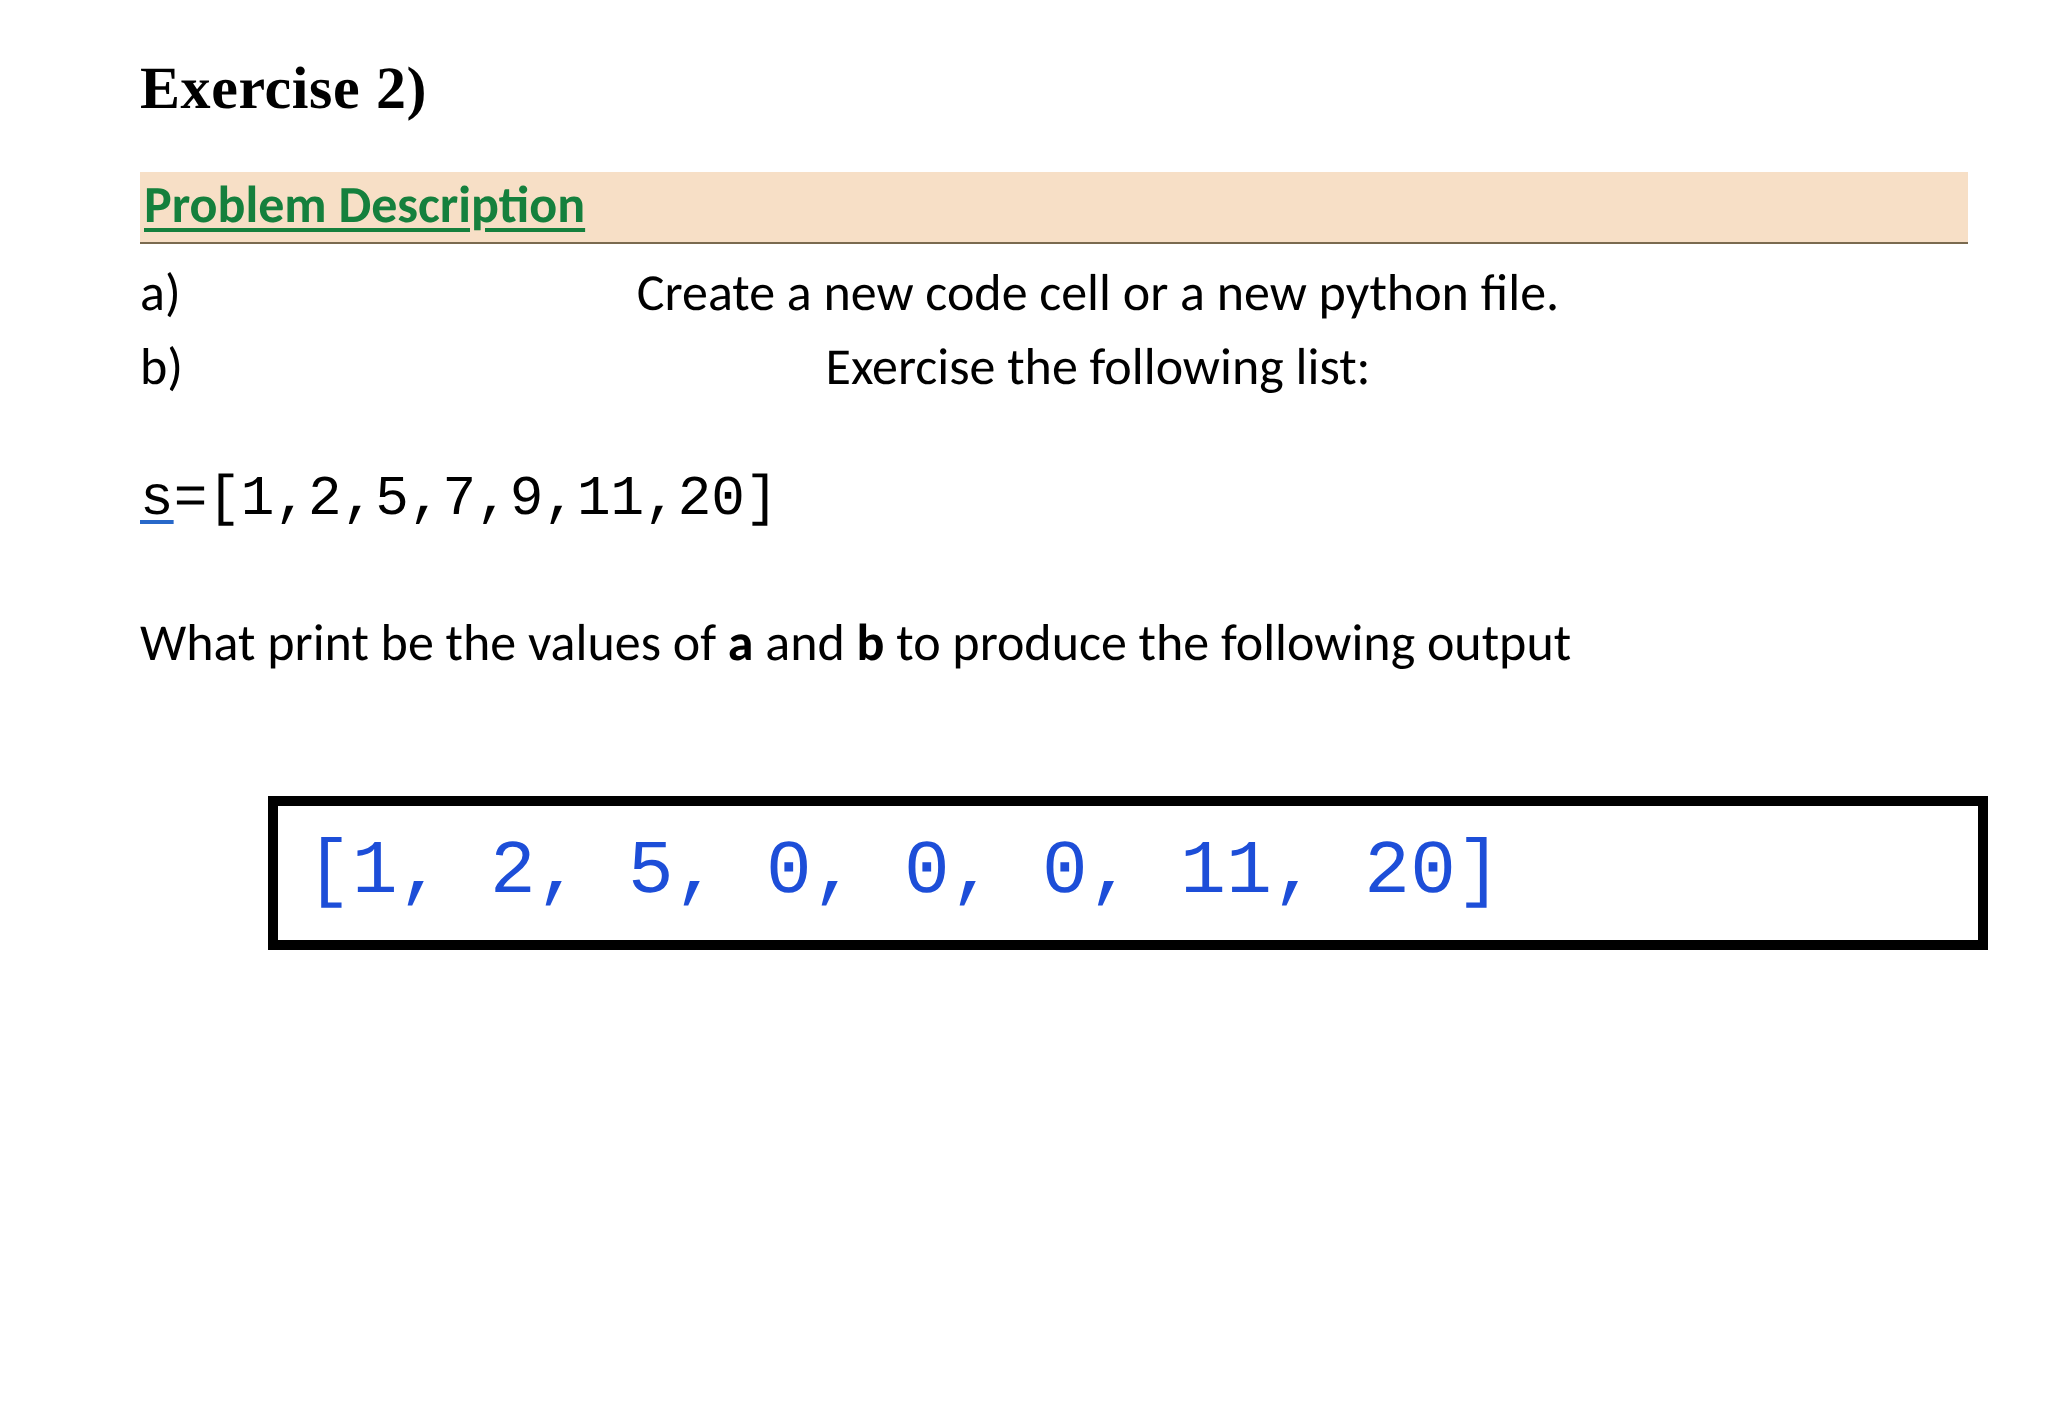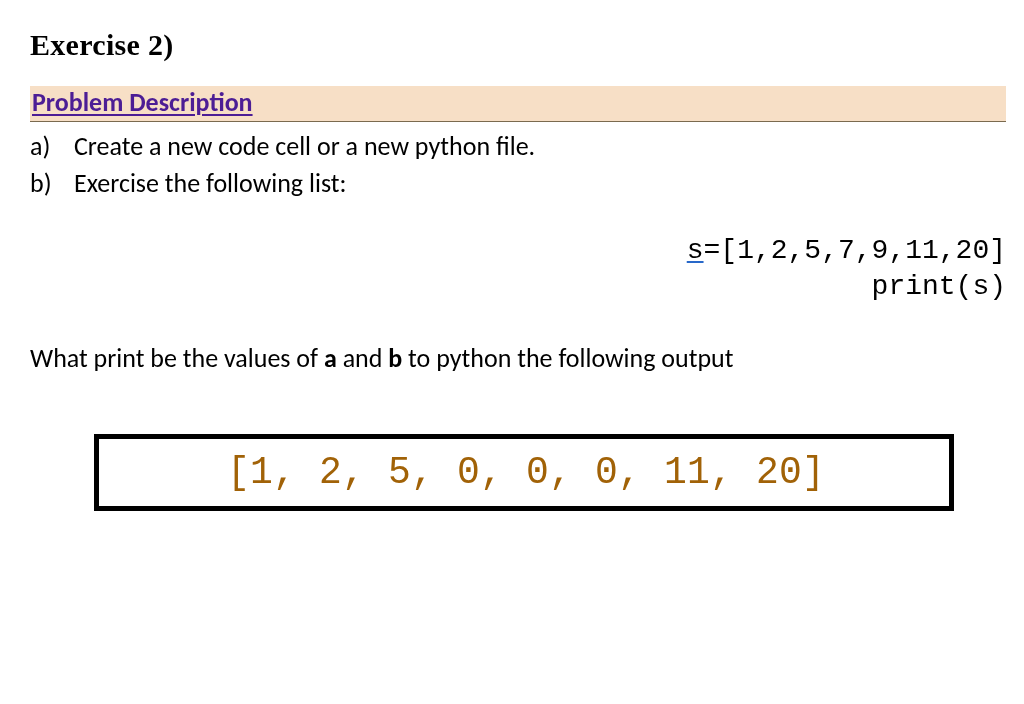--- a/index.html
+++ b/index.html
@@ -5,35 +5,36 @@
   html, body {
     margin: 0;
     padding: 0;
     background: #ffffff;
     font-family: Calibri, "Segoe UI", Arial, sans-serif;
     width: 1024px;
     height: 704px;
     box-sizing: border-box;
   }
   .page {
-    padding: 28px 18px 20px 30px;
+    padding: 28px 40px 20px 30px;
     color: #000;
+    margin-left: 40px;
   }
   .exercise-title {
     font-family: Georgia, "Times New Roman", serif;
     font-weight: 700;
     font-size: 30px;
     letter-spacing: 0.3px;
     margin-bottom: 24px;
   }
   .section-header {
     background: #f7dfc6;
     font-weight: 700;
     font-size: 26px;
-    color: #4c1d95;
+    color: #15803d;
     text-decoration: underline;
     text-decoration-thickness: 1.5px;
     text-underline-offset: 3px;
     padding: 0 2px 2px 2px;
     margin: 0;
     line-height: 1.25;
     border-bottom: 1px solid #7a6a4f;
   }
   .item-list {
     margin-top: 6px;
@@ -42,31 +43,31 @@
   }
   .item-row {
     display: flex;
   }
   .item-label {
     width: 44px;
     flex: 0 0 44px;
   }
   .item-text {
     flex: 1;
+    text-align: center;
   }
   .code-block {
     margin-top: 30px;
     font-family: "Courier New", Courier, monospace;
     font-size: 28px;
     line-height: 1.3;
     color: #000;
   }
   .code-line {
     white-space: pre;
-    text-align: right;
   }
   .code-line .under-blue {
     text-decoration: underline;
     text-decoration-color: #2868c9;
     text-decoration-thickness: 2px;
     text-underline-offset: 3px;
   }
   .code-line .squiggle {
     text-decoration: underline wavy #c23b22;
     text-decoration-thickness: 1.5px;
@@ -85,23 +86,22 @@
     width: 860px;
     border: 5px solid #000;
     background: #fff;
     padding: 12px 10px 12px 14px;
     box-sizing: border-box;
   }
   .output-text {
     font-family: Consolas, "Courier New", Courier, monospace;
     font-size: 38px;
     letter-spacing: 0.2px;
-    color: #a16207;
+    color: #1d4ed8;
     white-space: pre;
-    text-align: center;
   }
 </style>
 </head>
 <body>
 
 <div class="page">
 
   <div class="exercise-title">Exercise 2)</div>
 
   <div class="section-header">Problem Description</div>
@@ -112,24 +112,23 @@
       <div class="item-text">Create a new code cell or a new python file.</div>
     </div>
     <div class="item-row">
       <div class="item-label">b)</div>
       <div class="item-text">Exercise the following list:</div>
     </div>
   </div>
 
   <div class="code-block">
     <div class="code-line"><span class="under-blue">s</span><span>=[1,2,5,7,9,11,20]</span></div>
-    <div class="code-line">print(s)</div>
   </div>
 
   <div class="question">
-    <span>What print be the values of </span><b>a</b><span> and </span><b>b</b><span> to python the following output</span>
+    <span>What print be the values of </span><b>a</b><span> and </span><b>b</b><span> to produce the following output</span>
   </div>
 
   <div class="output-frame">
     <div class="output-text">[1, 2, 5, 0, 0, 0, 11, 20]</div>
   </div>
 
 </div>
 
 </body></html>

